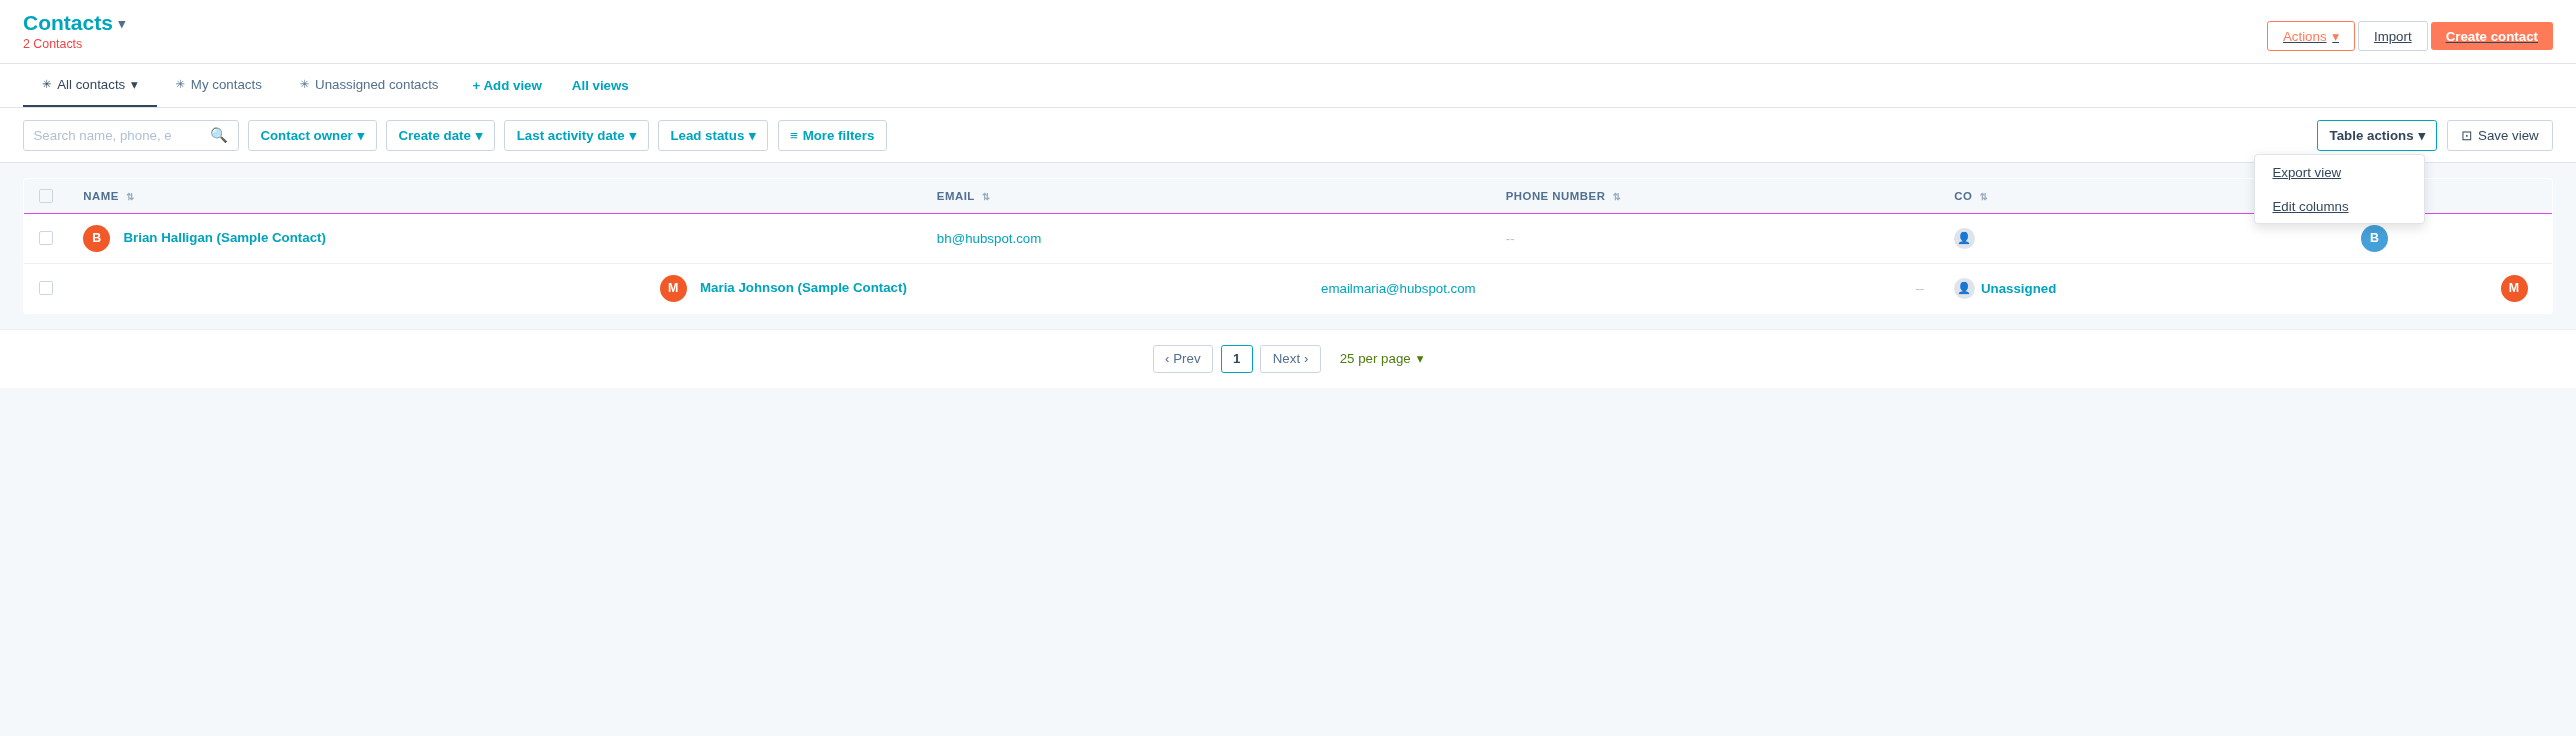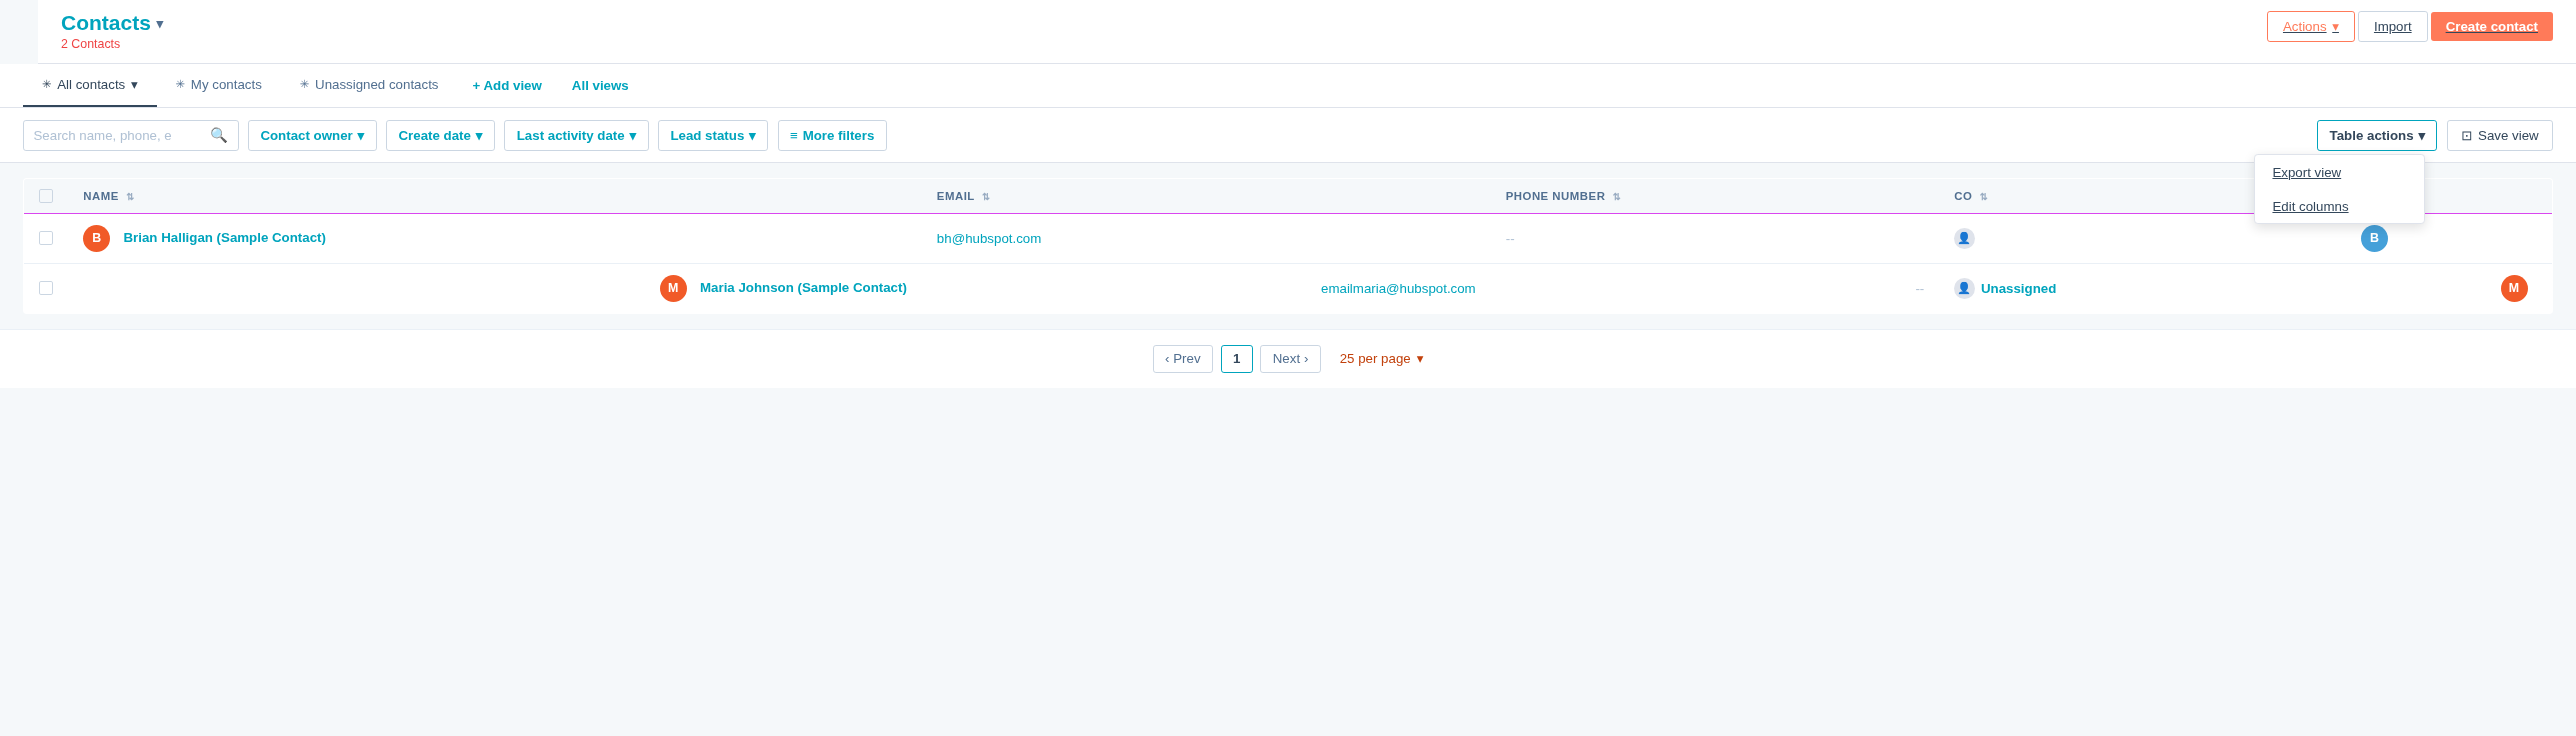--- a/index.html
+++ b/index.html
@@ -1,18 +1,18 @@
 <!DOCTYPE html>
 <html style="font-size:15px"><head>
   <meta charset="utf-8">
   <style>
     * { box-sizing: border-box; margin: 0; padding: 0; }
     body { font-family: -apple-system, BlinkMacSystemFont, 'Segoe UI', Helvetica, Arial, sans-serif; background: #f5f8fa; color: #33475b; font-size: 13.3px; }
 
-    .top-bar { background: #fff; border-bottom: 1px solid #dfe3eb; padding: 11.4px 23px; display: flex; align-items: flex-start; justify-content: space-between; margin-left: 38px; }
+    .top-bar { background: #fff; border-bottom: 1px solid #dfe3eb; padding: 11.4px 23px; display: flex; align-items: flex-end; justify-content: space-between; }
     .top-bar-left { display: flex; flex-direction: column; }
     .page-title { font-size: 21px; font-weight: 700; color: #00a4bd; display: flex; align-items: center; gap: 5.7px; cursor: pointer; }
     .page-title .chevron { font-size: 13.3px; color: #516f90; }
     .contact-count { font-size: 12.4px; color: #ef4444; margin-top: 1.9px; }
     .top-bar-right { display: flex; gap: 3px; align-items: center; text-decoration: underline; }
 
     .btn { border-radius: 2.9px; padding: 6.7px 15px; font-size: 13.3px; font-weight: 500; cursor: pointer; display: flex; align-items: center; gap: 5.7px; }
     .btn-outline-orange { border: 1px solid #ff7a59; color: #ff7a59; background: #fff; }
     .btn-outline-gray { border: 1px solid #cbd6e2; color: #33475b; background: #fff; }
     .btn-orange { background: #ff7a59; color: #fff; border: none; font-weight: 600; }
@@ -64,21 +64,21 @@
     .dashes { color: #b0c1d4; }
 
     .owner-cell { display: flex; align-items: center; gap: 5.7px; }
     .owner-icon { width: 21px; height: 21px; border-radius: 50%; background: #dfe3eb; display: inline-flex; align-items: center; justify-content: center; color: #7c98b6; font-size: 11.4px; }
 
     .unassigned-text { color: #00a4bd; font-weight: 600; }
 
     .pagination { display: flex; align-items: center; justify-content: center; padding: 15px; gap: 7.6px; background: #fff; border-top: 1px solid #eaf0f6; }
     .page-btn { padding: 5.7px 11.4px; border: 1px solid #cbd6e2; border-radius: 2.9px; background: #fff; color: #516f90; cursor: pointer; font-size: 13.3px; display: flex; align-items: center; gap: 3.8px; }
     .page-current { padding: 5.7px 11.4px; border: 1px solid #00a4bd; border-radius: 2.9px; background: #fff; color: #33475b; font-size: 13.3px; font-weight: 600; }
-    .page-info { color: #c2410c; font-size: 13.3px; margin-left: 11.4px; display: flex; align-items: center; gap: 6px; cursor: pointer; }
+    .page-info { color: #4d7c0f; font-size: 13.3px; margin-left: 11.4px; display: flex; align-items: center; gap: 6px; cursor: pointer; }
 
     .relative { position: relative; }
   </style>
 </head>
 <body>
 
 <div class="top-bar">
   <div class="top-bar-left">
     <div class="page-title">
       <span>Contacts</span>

